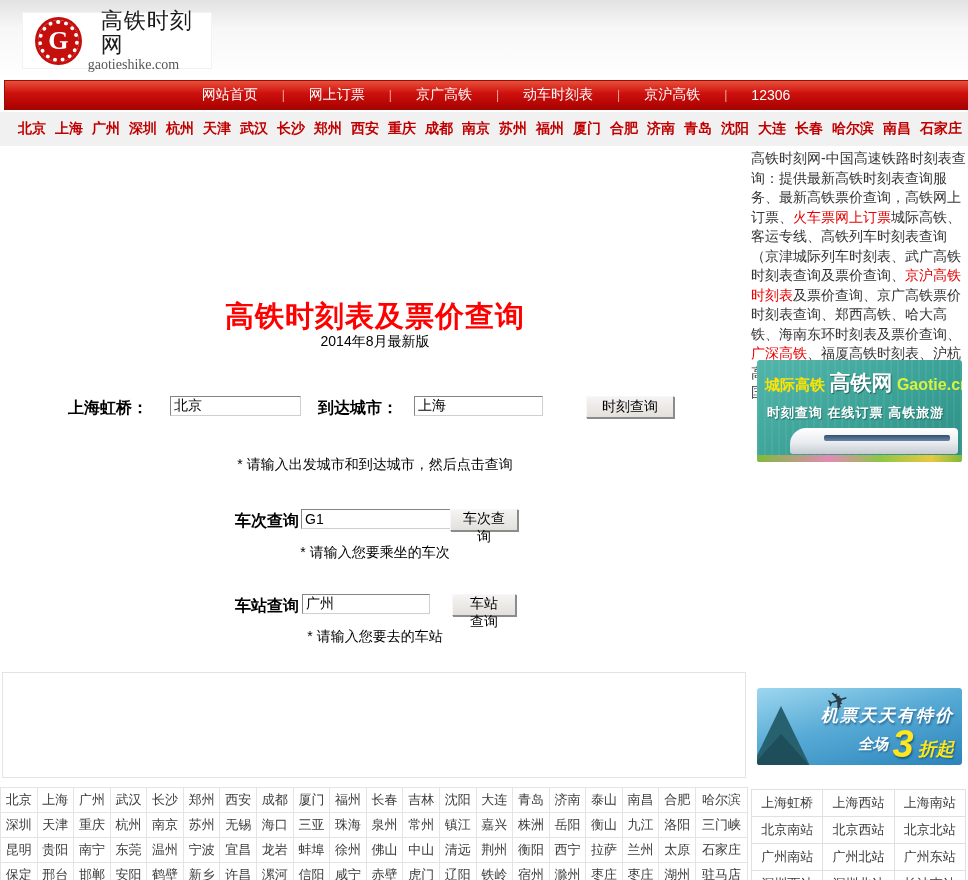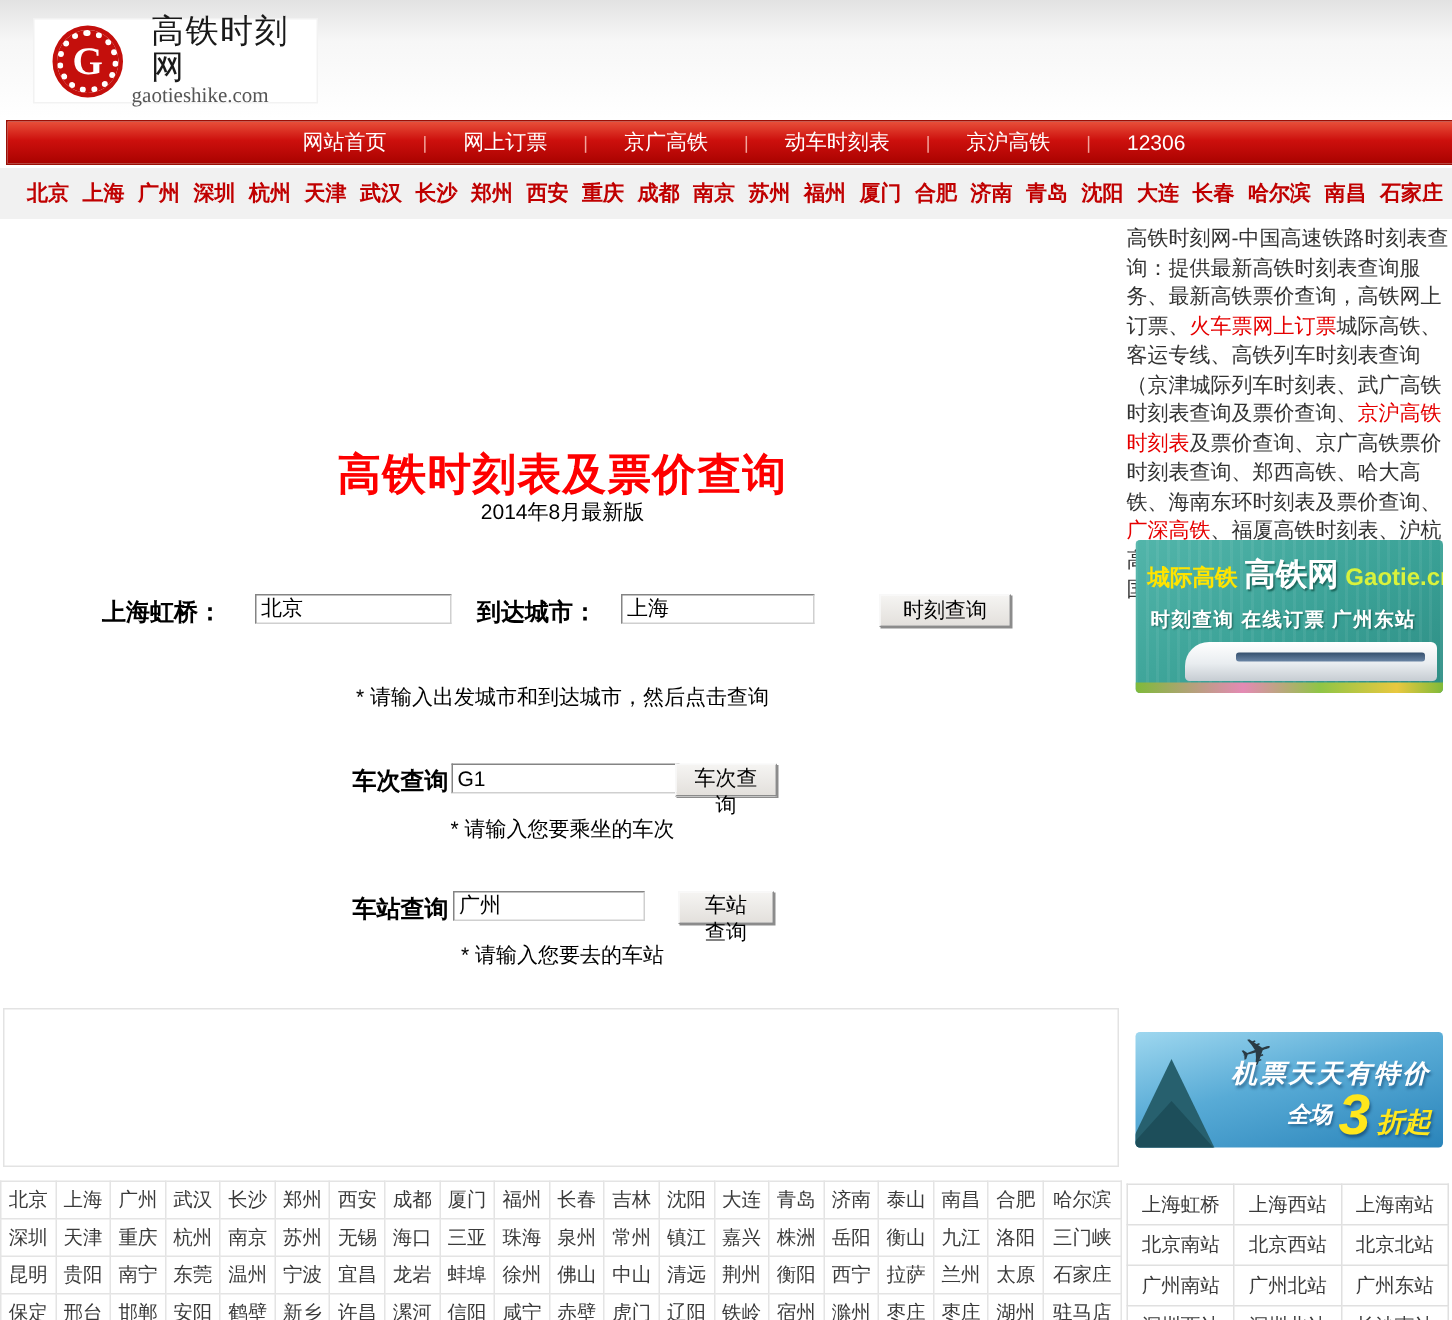--- a/index.html
+++ b/index.html
@@ -151,21 +151,21 @@
     </div>
 
   <div class="side-intro"><span>高铁时刻网-中国高速铁路时刻表查询：提供最新高铁时刻表查询服务、最新高铁票价查询，高铁网上订票、</span><span class="intro-link">火车票网上订票</span><span>城际高铁、客运专线、高铁列车时刻表查询（京津城际列车时刻表、武广高铁时刻表查询及票价查询、</span><span class="intro-link">京沪高铁时刻表</span><span>及票价查询、京广高铁票价时刻表查询、郑西高铁、哈大高铁、海南东环时刻表及票价查询、</span><span class="intro-link">广深高铁</span><span>、福厦高铁时刻表、沪杭高铁时刻表、沪宁高铁时刻表、全国高铁</span><span class="intro-link">动车时刻表及票价查询</span><span>）。</span></div>
 
   <div class="green-ad">
     <div class="ga-line1">
       <span class="ga-prefix">城际高铁</span>
       <span class="ga-brand">高铁网</span>
       <span class="ga-domain">Gaotie.cn</span>
     </div>
-    <div class="ga-line2">时刻查询  在线订票  广州东站</div>
+    <div class="ga-line2">时刻查询  在线订票  高铁旅游</div>
     <div class="ga-train"></div>
     <div class="ga-flowers"></div>
   </div>
 
   <div class="blue-ad">
     <div class="ba-plane">✈</div>
     <div class="ba-temple"></div>
     <div class="ba-text">
       <div class="ba-line1">机票天天有特价</div>
       <div class="ba-line2">

